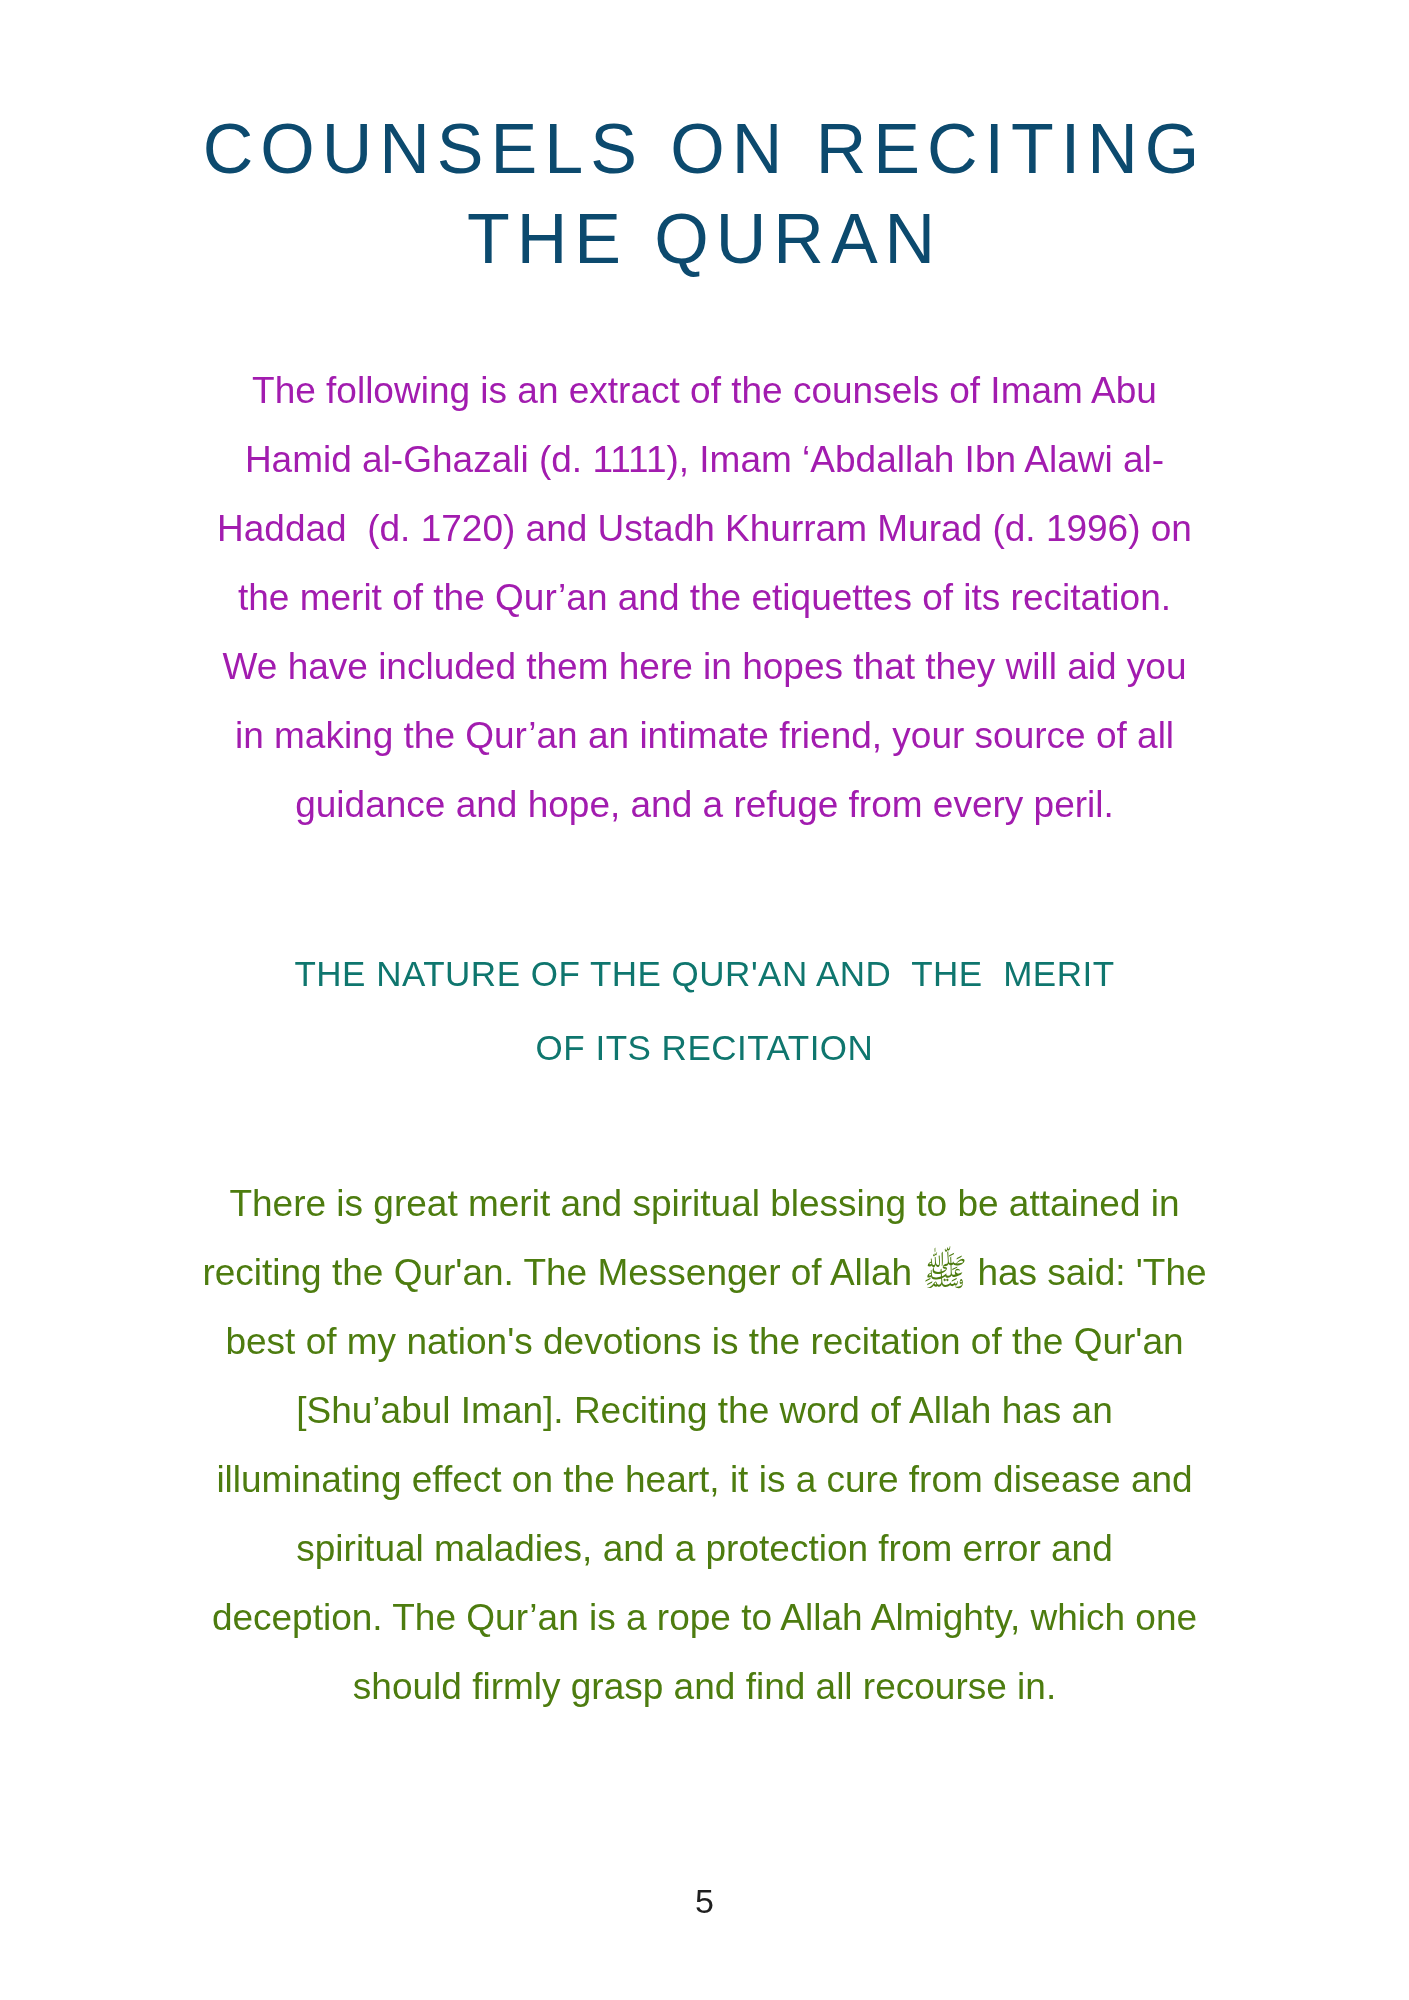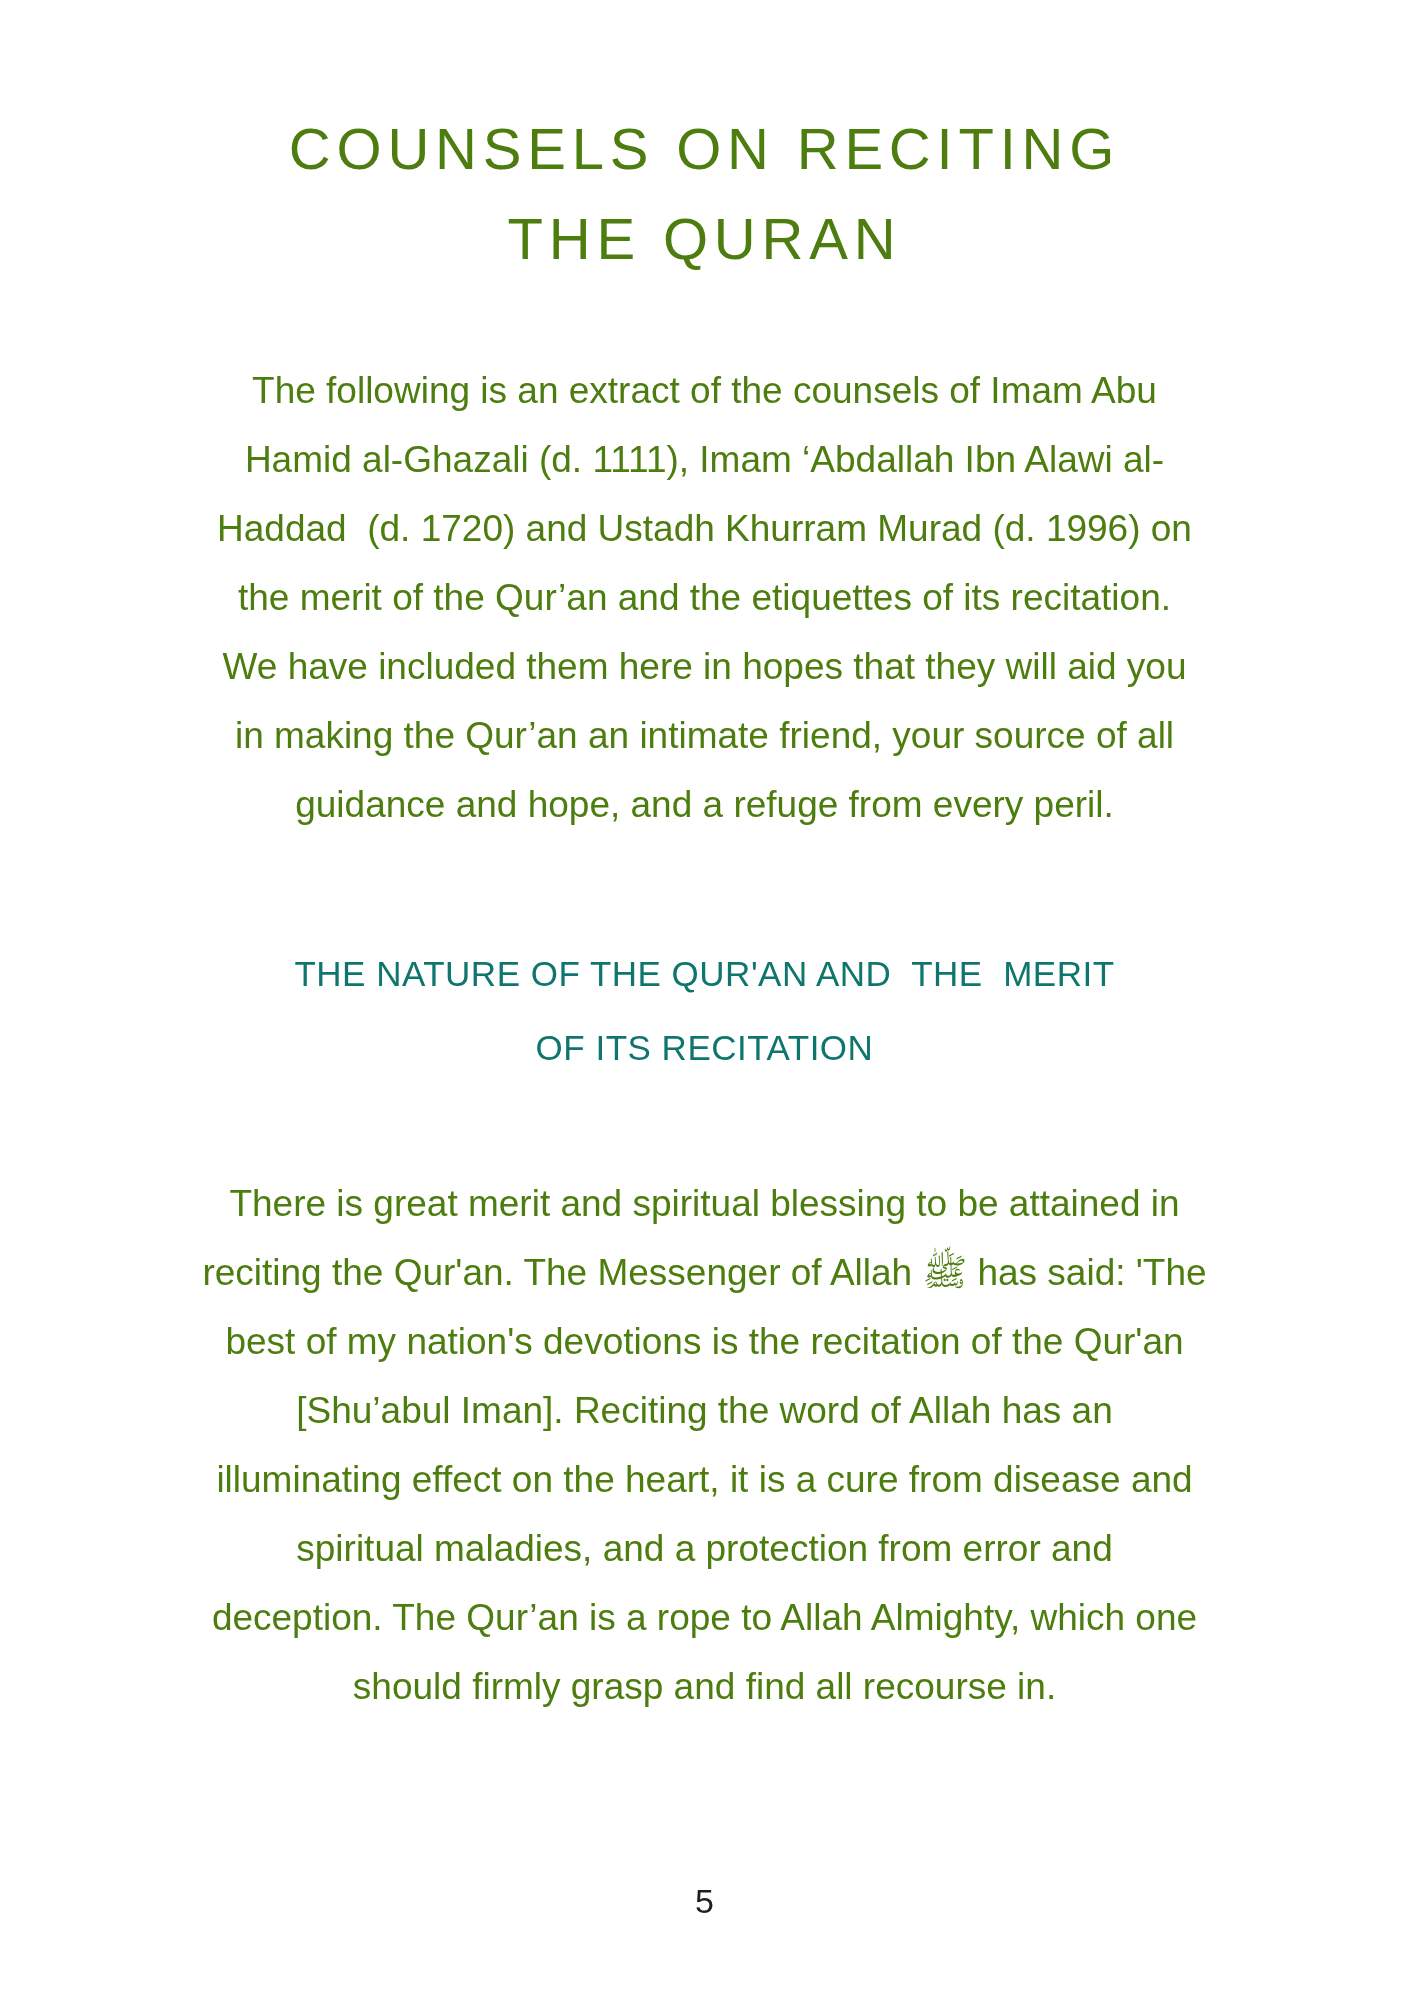--- a/index.html
+++ b/index.html
@@ -16,37 +16,37 @@
   }
   .page {
     box-sizing: border-box;
     width: 1409px;
     height: 2000px;
     padding-top: 104px;
     text-align: center;
     color: #1b1b1b;
   }
   .doc-title {
-    font-size: 58px;
+    font-size: 70px;
     font-weight: 300;
     line-height: 90px;
     letter-spacing: 0.1em;
     white-space: pre-wrap;
-    color: #4d7c0f;
+    color: #0c4a6e;
     margin: 0 auto;
     width: 1200px;
   }
   .intro-paragraph {
     margin: 72px auto 0 auto;
     width: 1300px;
     font-size: 37px;
     font-weight: 300;
     line-height: 69px;
     white-space: pre-wrap;
-    color: #4d7c0f;
+    color: #a21caf;
   }
   .section-heading {
     margin: 98px auto 0 auto;
     width: 1200px;
     font-size: 35px;
     font-weight: 400;
     line-height: 74px;
     letter-spacing: 0.5px;
     white-space: pre-wrap;
     color: #0f766e;

